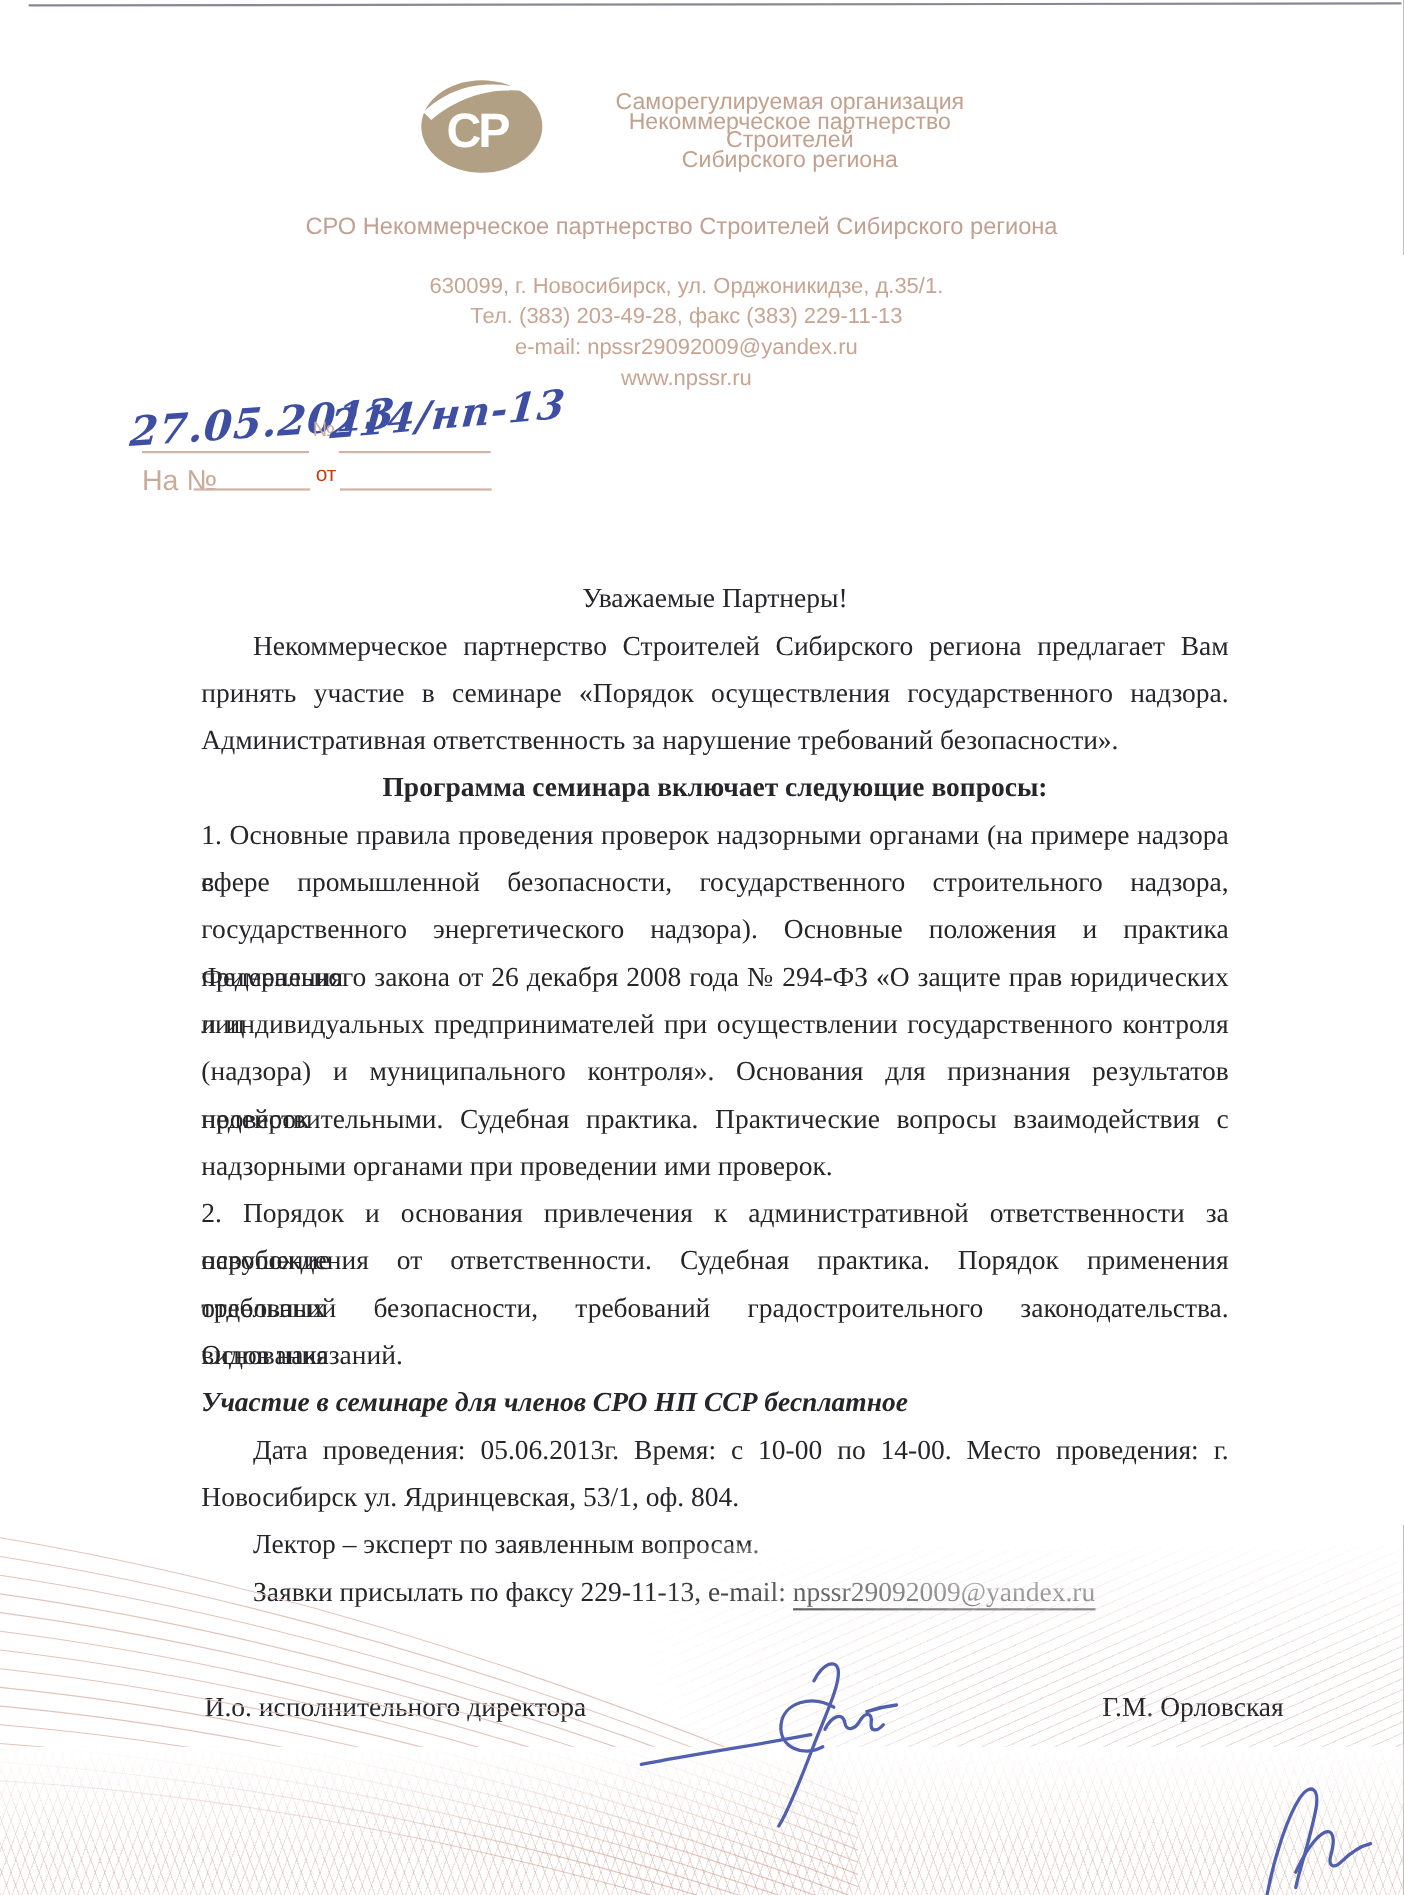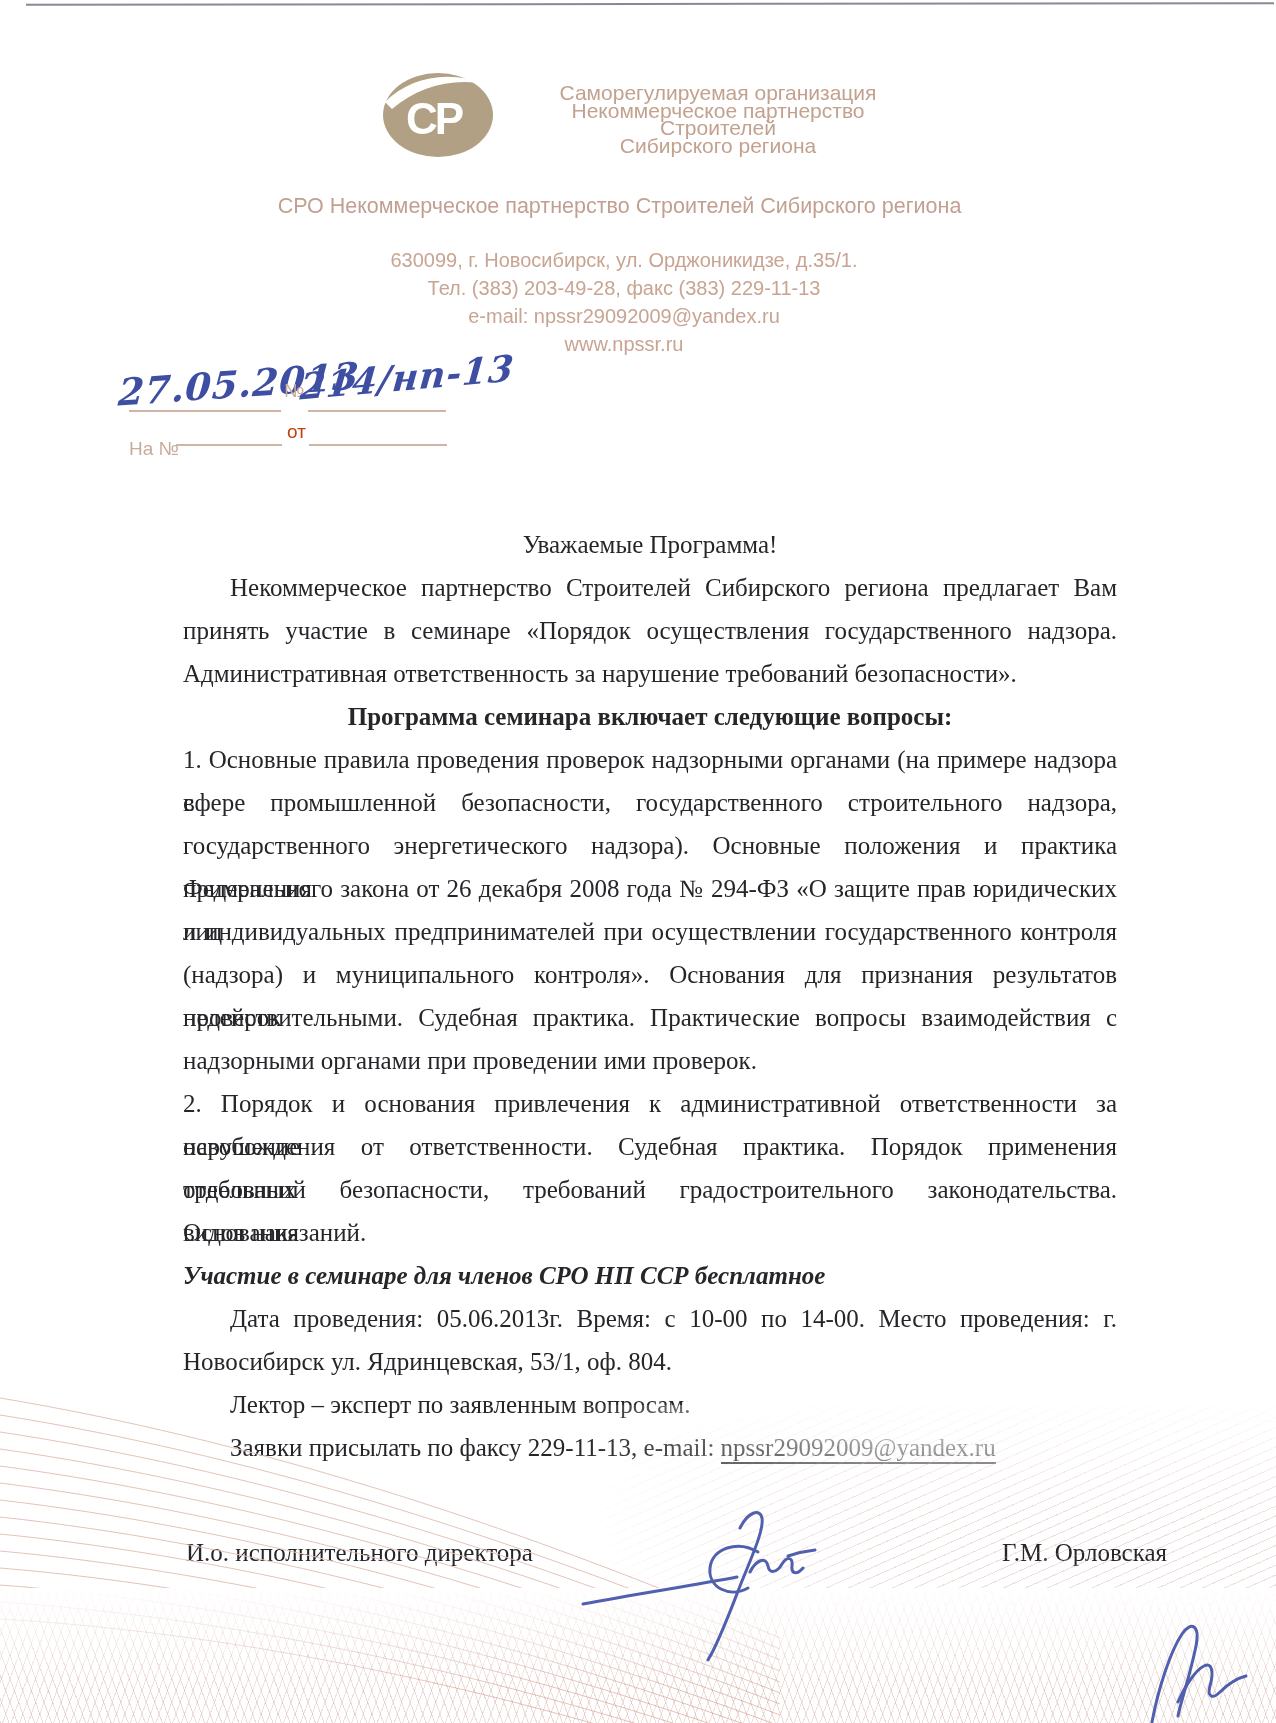--- a/index.html
+++ b/index.html
@@ -50,21 +50,21 @@
     font-style:italic;font-weight:600;
     font-family:"DejaVu Serif", serif;
     white-space:nowrap;
   }
   .hand-date{left:118px;top:362px;font-size:37px;transform:rotate(-4deg) skewX(-8deg);letter-spacing:1px;}
   .hand-num{left:300px;top:356px;font-size:36px;transform:rotate(-5deg) skewX(-10deg);letter-spacing:1px;}
   .no-sign{position:absolute;left:284px;top:380px;font-family:"Liberation Sans", sans-serif;font-size:19px;color:#c9ab9b;}
   .ref-underline{position:absolute;height:2px;background:#d0b4a6;}
   .u1{left:129px;top:410px;width:152px;}
   .u2{left:308px;top:410px;width:138px;}
-  .na-label{position:absolute;left:129px;top:421px;font-family:"Liberation Sans", sans-serif;font-size:19px;color:#c9ab9b;margin-top:17px;}
+  .na-label{position:absolute;left:129px;top:421px;font-family:"Liberation Sans", sans-serif;font-size:26px;color:#c9ab9b;}
   .ot-label{position:absolute;left:287px;top:421px;font-family:"Liberation Sans", sans-serif;font-size:19px;color:#c2410c;}
   .u3{left:176px;top:444px;width:106px;}
   .u4{left:309px;top:444px;width:138px;}
 
   
   .body-col{
     position:absolute;left:183px;top:523px;width:934px;
     font-size:25px;color:#26262a;
   }
   .greeting{height:43px;line-height:43px;text-align:center;}
@@ -143,21 +143,21 @@
     <span class="hand hand-num">214/нп-13</span>
     <div class="ref-underline u1"></div>
     <div class="ref-underline u2"></div>
     <span class="na-label">На №</span>
     <span class="ot-label">от</span>
     <div class="ref-underline u3"></div>
     <div class="ref-underline u4"></div>
   </div>
 
   <div class="body-col">
-    <div class="greeting">Уважаемые Программа!</div>
+    <div class="greeting">Уважаемые Партнеры!</div>
     <div id="body-blocks">
         <div class="block-para">
           <div class="bline just ind">Некоммерческое партнерство Строителей Сибирского региона предлагает Вам</div>
           <div class="bline just">принять участие в семинаре «Порядок осуществления государственного надзора.</div>
           <div class="bline">Административная ответственность за нарушение требований безопасности».</div>
         </div>
         <div class="block-heading">Программа семинара включает следующие вопросы:</div>
         <div class="block-para">
           <div class="bline just">1. Основные правила проведения проверок надзорными органами (на примере надзора в</div>
           <div class="bline just">сфере промышленной безопасности, государственного строительного надзора,</div>

